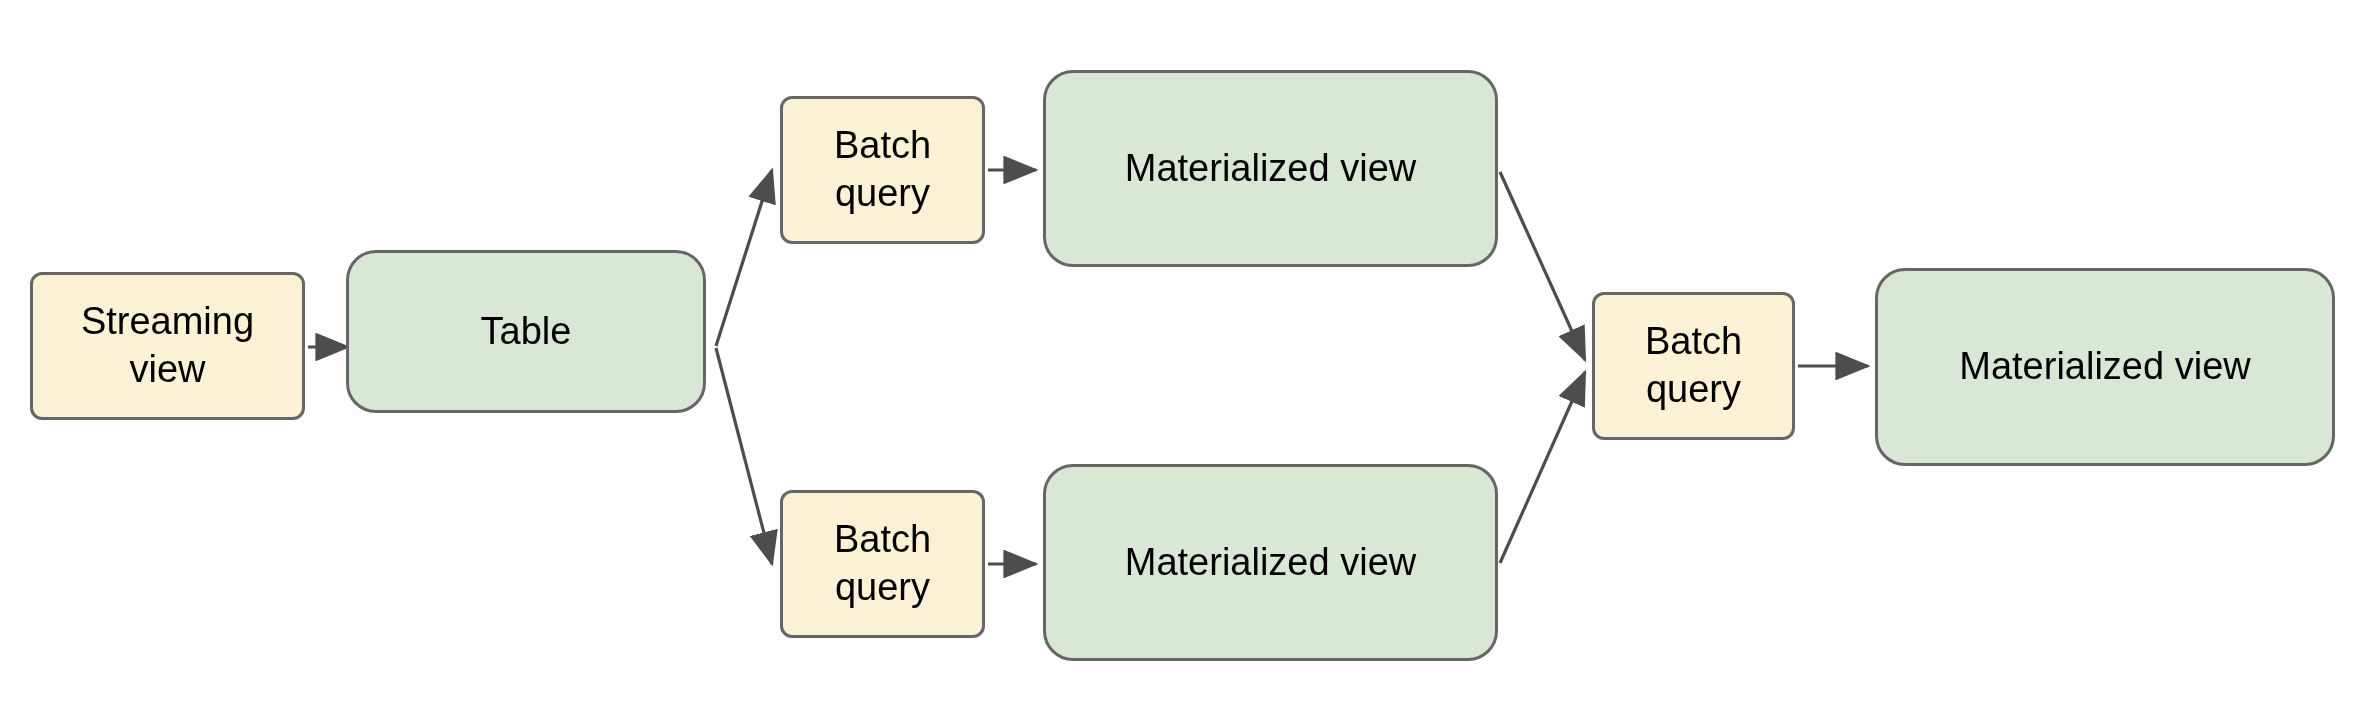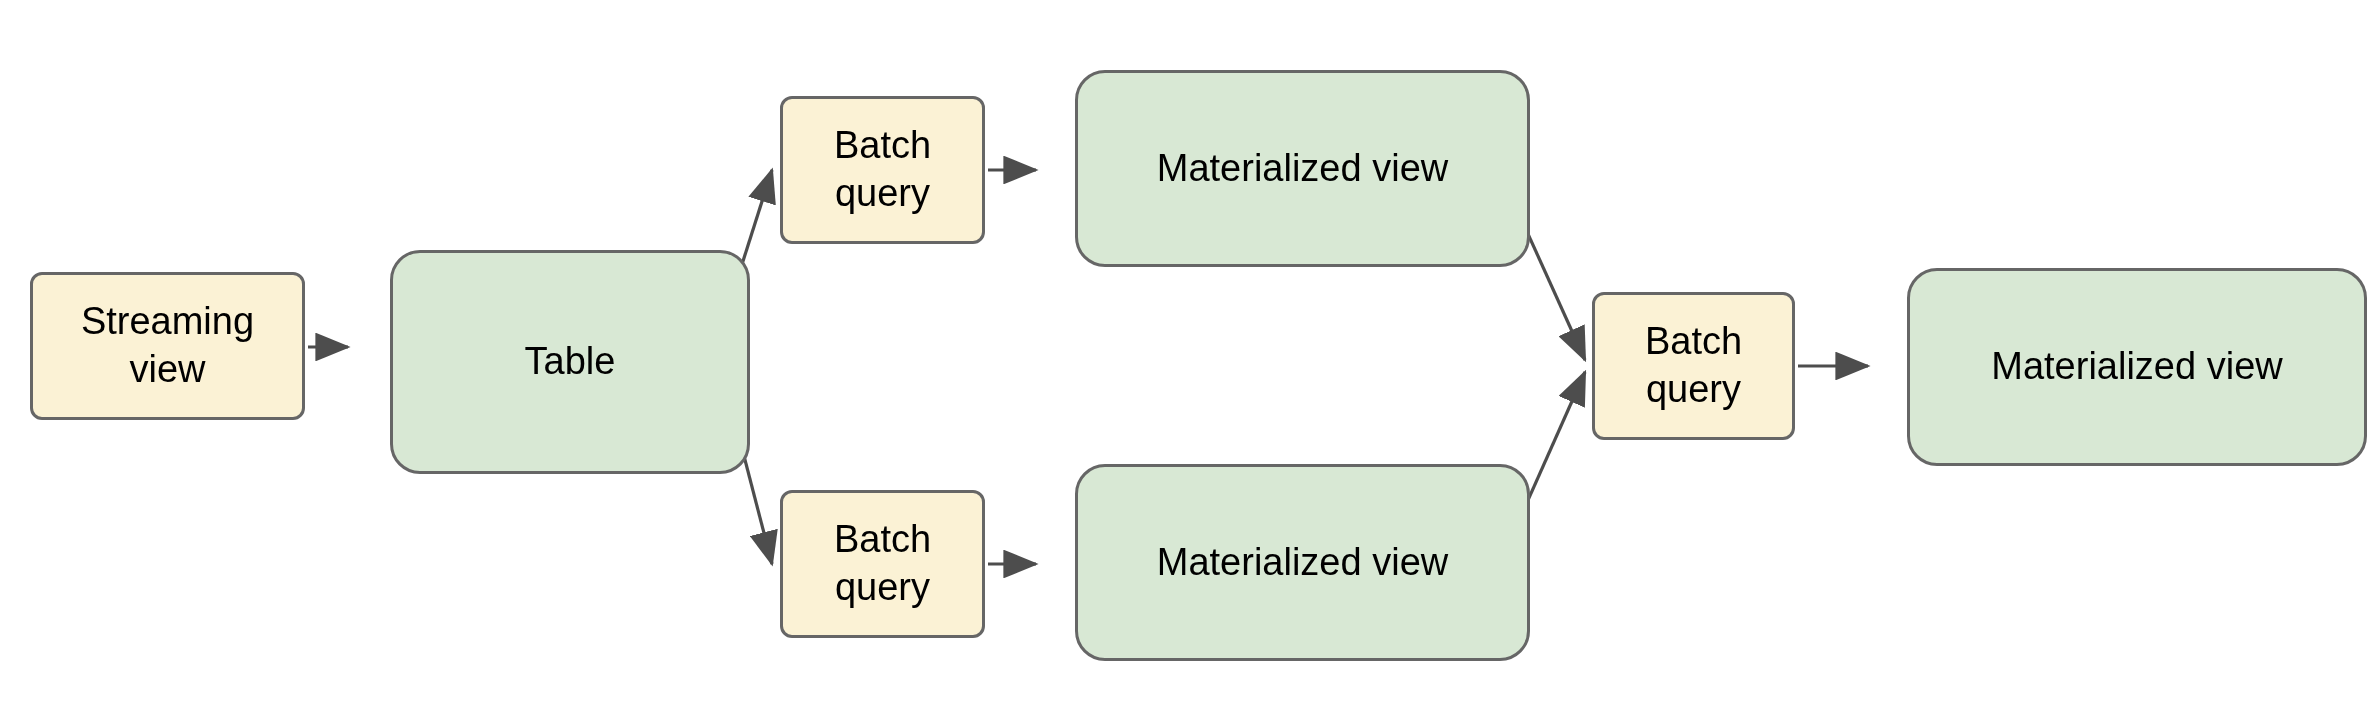--- a/index.html
+++ b/index.html
@@ -46,21 +46,21 @@
     border-radius: 30px;
   }
   .fill-yellow {
     background: #fbf2d5;
     border-color: #666666;
   }
   .fill-green {
     background: #d8e8d4;
     border-color: #666666;
   }
-  .t-lg { font-size: 38px; margin-left: 32px; }
+  .t-lg { font-size: 38px; }
   .t-md { font-size: 38px; }
 </style>
 </head>
 <body>
 
 <div id="canvas">
 
   <svg id="edges" viewBox="0 0 2370 720" width="2370" height="720" xmlns="http://www.w3.org/2000/svg">
     <defs>
       <marker id="ah" markerWidth="11" markerHeight="9" refX="10.2" refY="4.5" orient="auto" markerUnits="strokeWidth">
@@ -76,21 +76,21 @@
       <path d="M 988,564 L 1036,564"></path>
       <path d="M 1500,172 L 1585,360"></path>
       <path d="M 1500,563 L 1585,372"></path>
       <path d="M 1798,366 L 1868,366"></path>
     </g>
   </svg>
 
   <div class="node node-rect fill-yellow t-md" style="left:30px; top:272px; width:275px; height:148px;">Streaming
 view</div>
 
-  <div class="node node-round fill-green t-lg" style="left:358px; top:250px; width:360px; height:224px;">Table</div>
+  <div class="node node-round fill-green t-lg" style="left:346px; top:250px; width:360px; height:163px;">Table</div>
 
   <div class="node node-rect fill-yellow t-md" style="left:780px; top:96px; width:205px; height:148px;">Batch
 query</div>
 
   <div class="node node-round fill-green t-lg" style="left:1043px; top:70px; width:455px; height:197px;">Materialized view</div>
 
   <div class="node node-rect fill-yellow t-md" style="left:780px; top:490px; width:205px; height:148px;">Batch
 query</div>
 
   <div class="node node-round fill-green t-lg" style="left:1043px; top:464px; width:455px; height:197px;">Materialized view</div>

